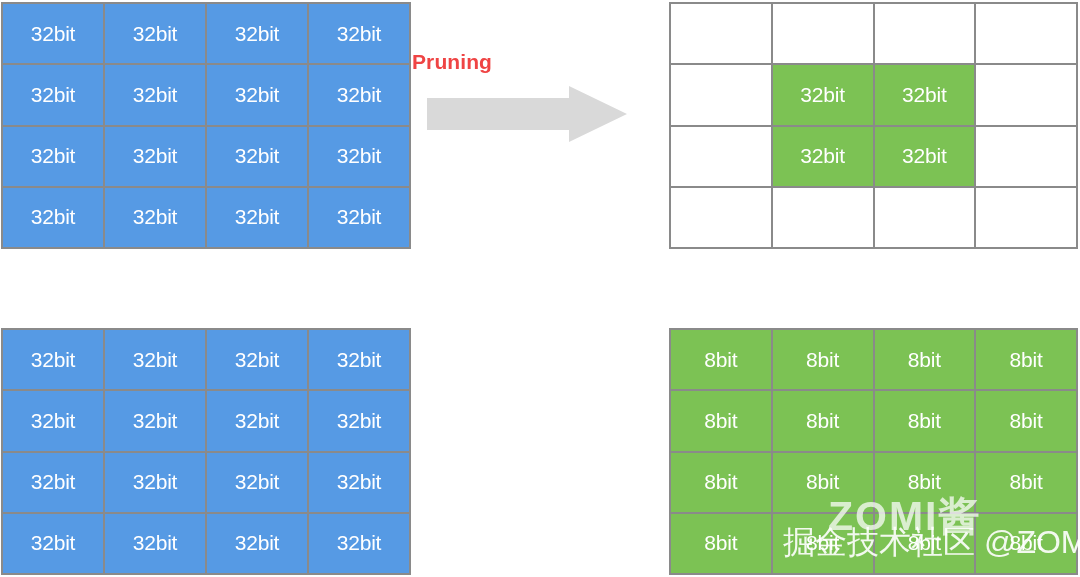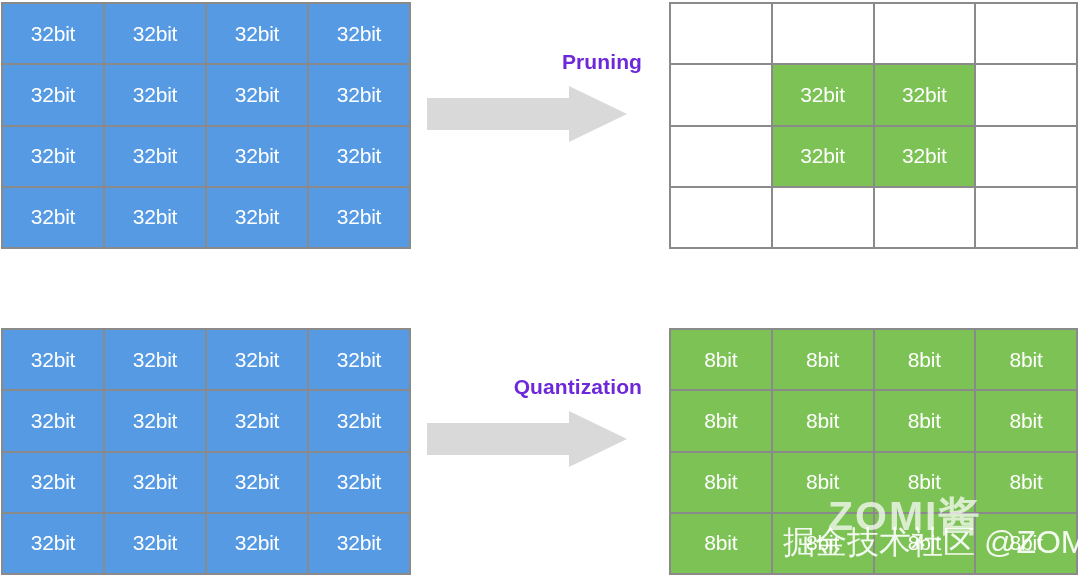--- a/index.html
+++ b/index.html
@@ -71,24 +71,24 @@
 
   
   .flow {
     position: absolute;
     width: 230px;
   }
   #flow-pruning      { left: 412px; top: 50px; }
   #flow-quantization { left: 412px; top: 375px; }
 
   .flow-label {
-    text-align: right;
+    text-align: left;
     font-size: 21px;
     font-weight: bold;
-    color: #6d28d9;
+    color: #ef4444;
     letter-spacing: 0.1px;
     margin: 0 0 12px 0;
     white-space: nowrap;
   }
 
   .arrow {
     position: relative;
     width: 200px;
     height: 56px;
     margin: 0 auto;
@@ -183,28 +183,20 @@
       <div class="cell blue">32bit</div>
       <div class="cell blue">32bit</div>
       <div class="cell blue">32bit</div>
       <div class="cell blue">32bit</div>
       <div class="cell blue">32bit</div>
       <div class="cell blue">32bit</div>
       <div class="cell blue">32bit</div>
       <div class="cell blue">32bit</div>
     </div>
 
-  <div class="flow" id="flow-quantization">
-    <div class="flow-label">Quantization</div>
-    <div class="arrow">
-      <svg width="200" height="56" viewBox="0 0 200 56" xmlns="http://www.w3.org/2000/svg">
-        <polygon points="0,12 142,12 142,0 200,28 142,56 142,44 0,44" fill="#d9d9d9"></polygon>
-      </svg>
-    </div>
-  </div>
 
   <div class="grid" id="grid-bottom-right">
       <div class="cell green">8bit</div>
       <div class="cell green">8bit</div>
       <div class="cell green">8bit</div>
       <div class="cell green">8bit</div>
       <div class="cell green">8bit</div>
       <div class="cell green">8bit</div>
       <div class="cell green">8bit</div>
       <div class="cell green">8bit</div>

